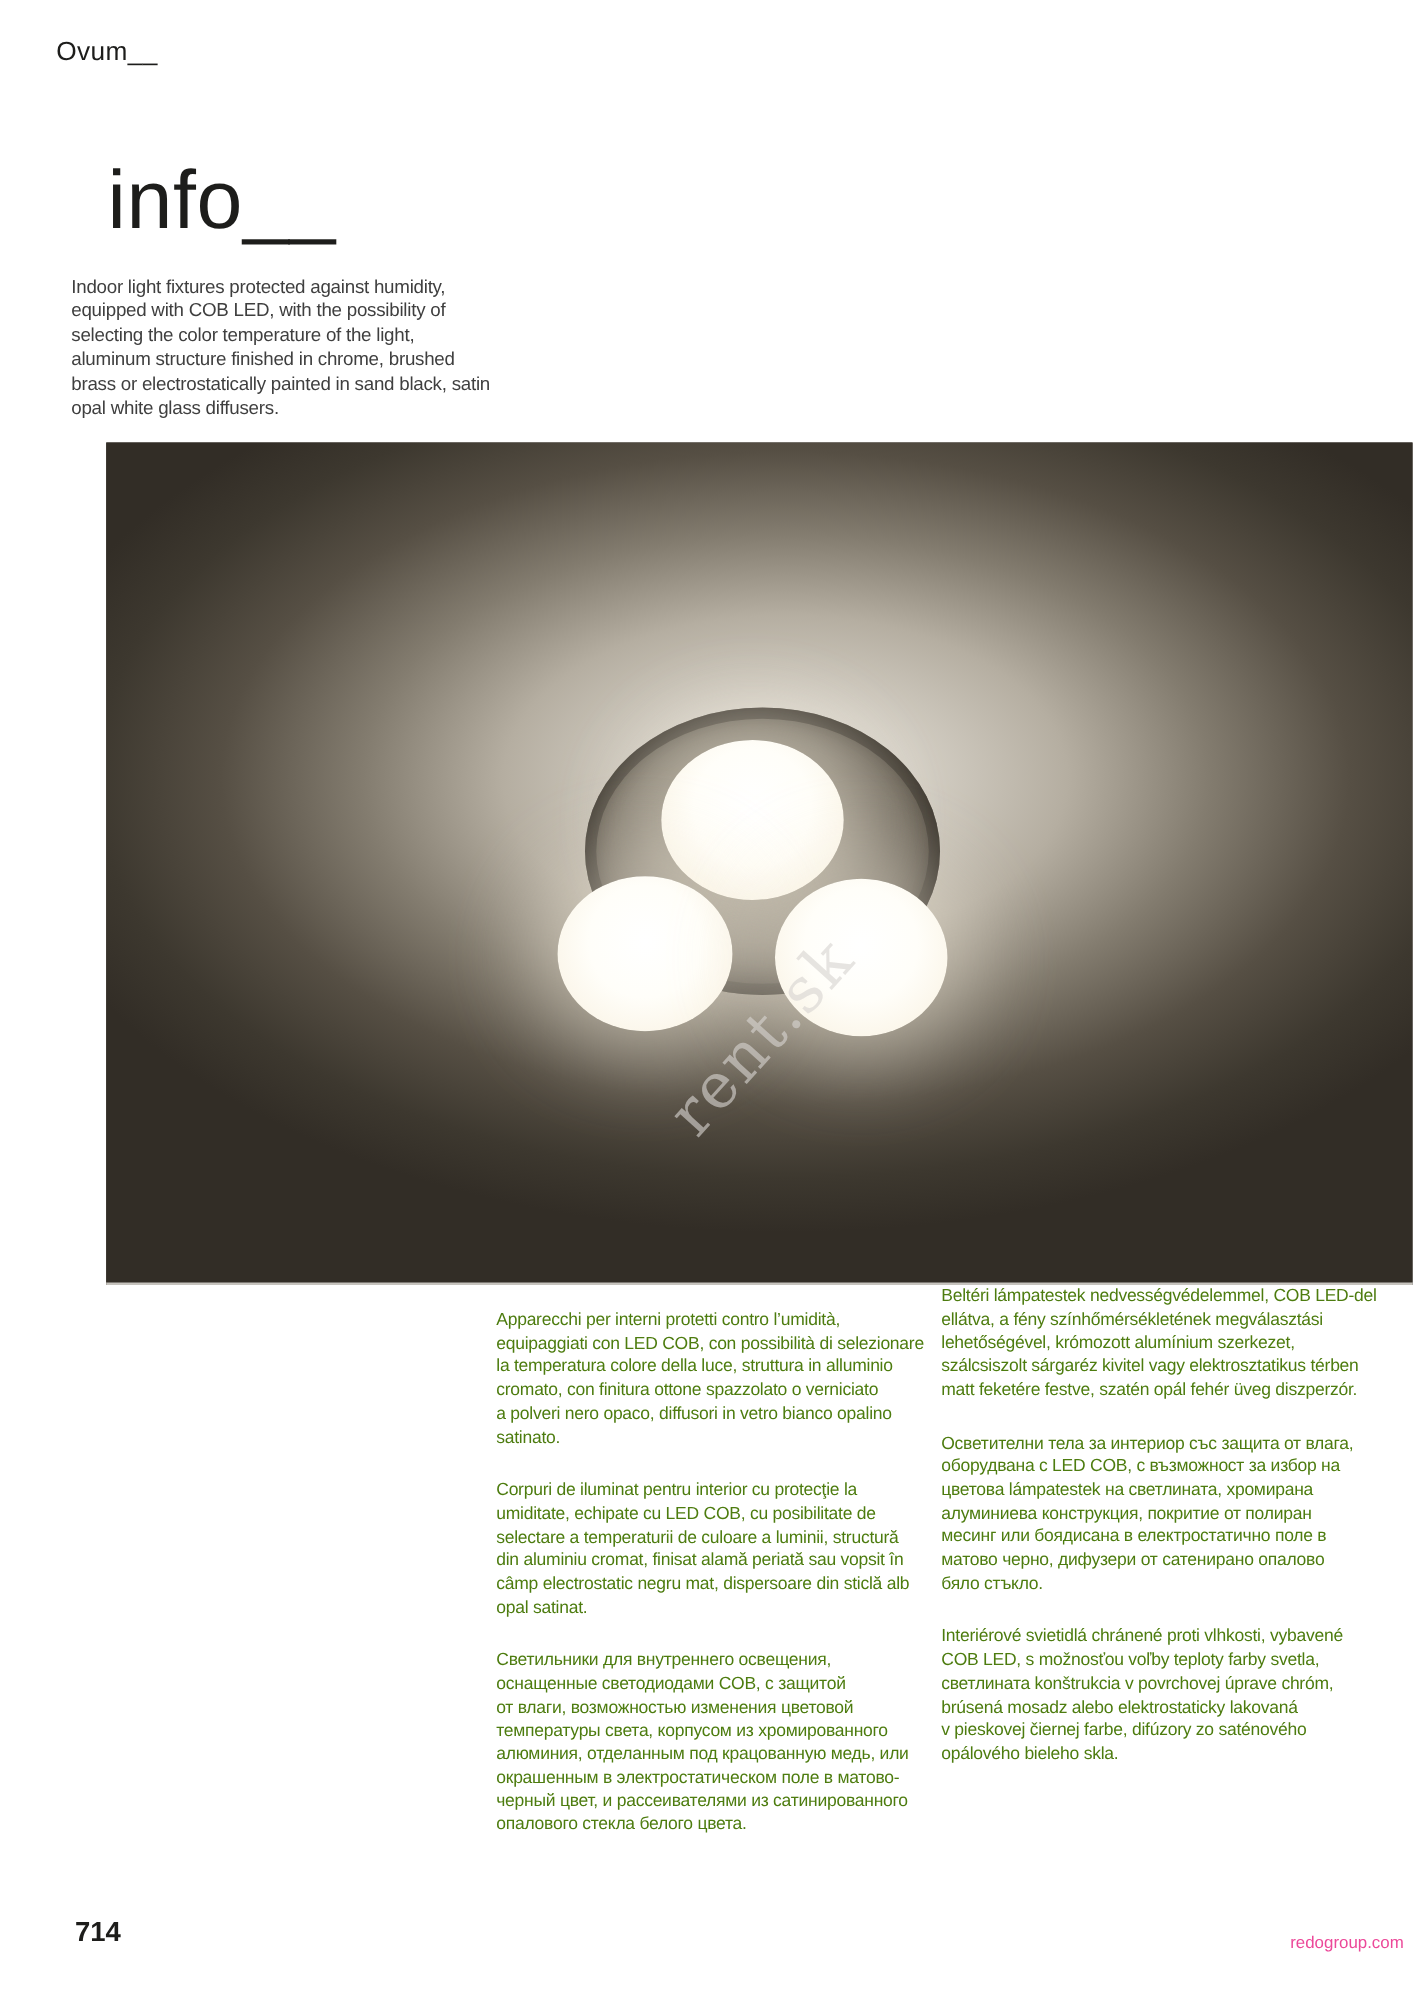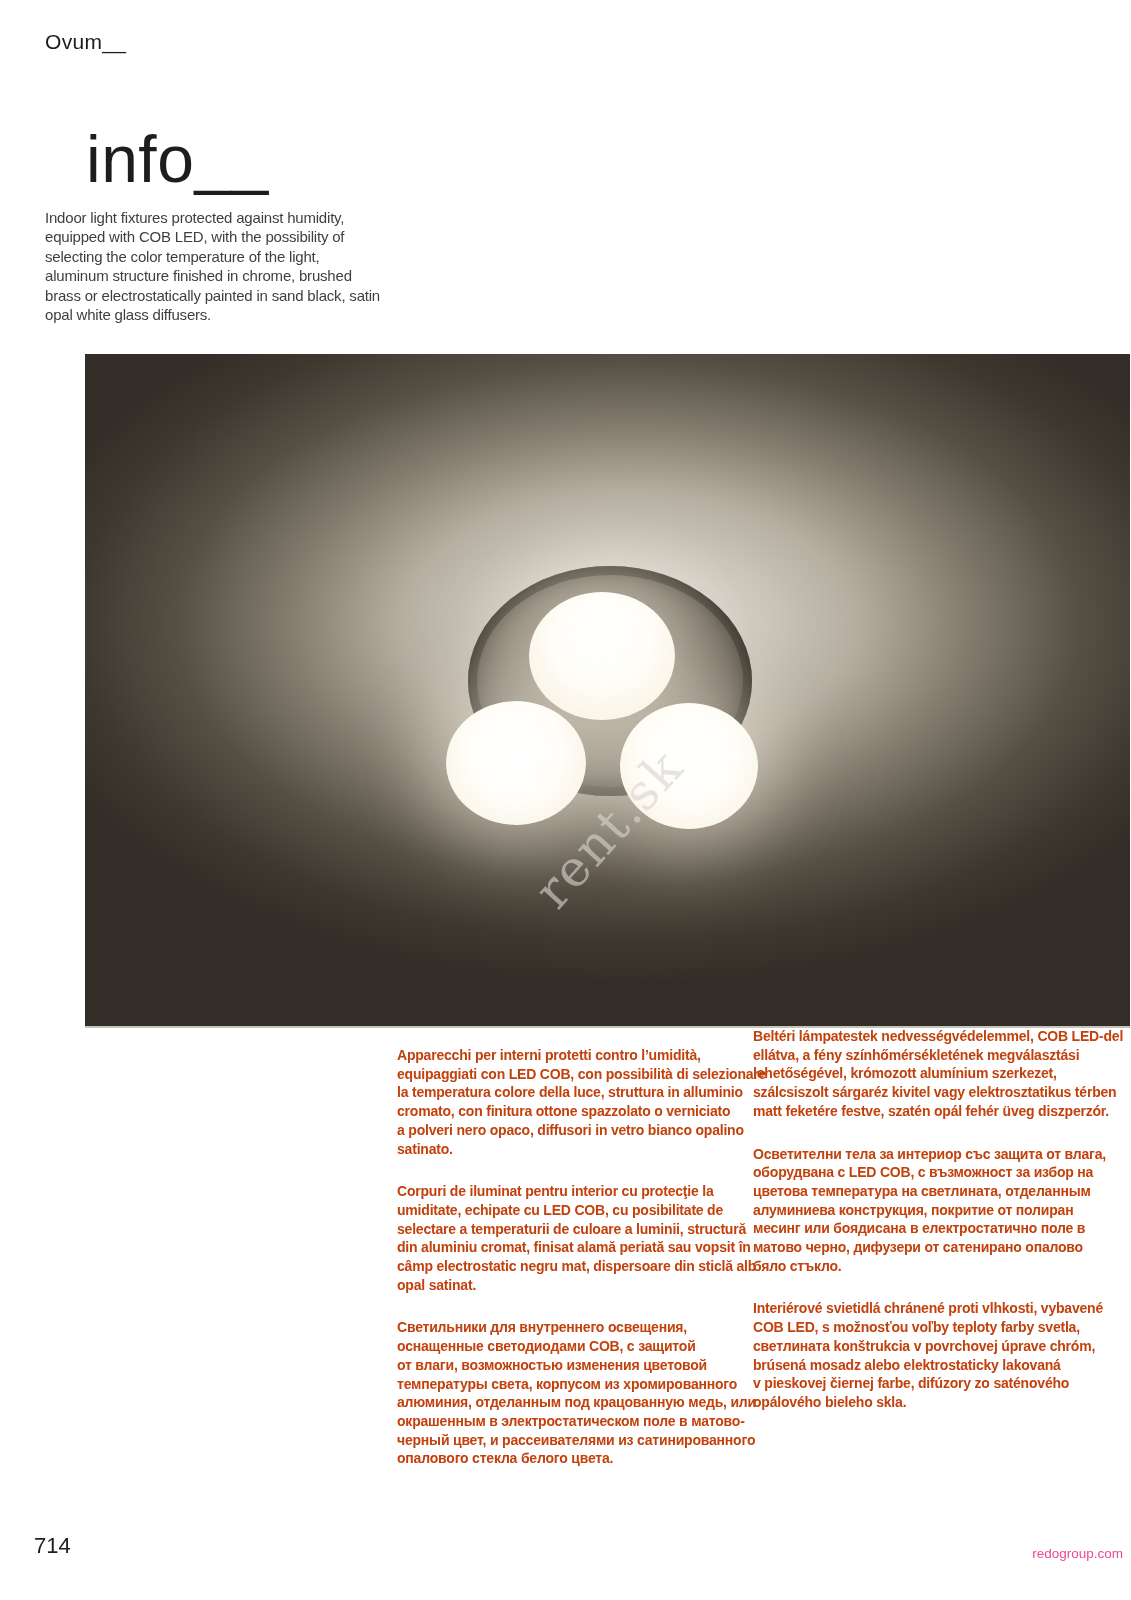--- a/index.html
+++ b/index.html
@@ -35,21 +35,21 @@
   .intro {
     position: absolute;
     left: 45px;
     top: 208px;
     width: 360px;
     font-size: 15px;
     line-height: 19.4px;
     letter-spacing: -0.2px;
     color: #3f3f3f;
     white-space: pre;
-    margin: 0;
+    margin: 12px;
   }
   
   .photo {
     position: absolute;
     left: 45px;
     top: 338px;
     width: 1045px;
     height: 672px;
     overflow: hidden;
     border-bottom: 2px solid #c6c3bd;
@@ -112,31 +112,30 @@
   }
   
   .col { position: absolute; }
   .col-left  { left: 397px; top: 1046px; width: 345px; }
   .col-right { left: 753px; top: 1027px; width: 345px; }
   .col p {
     margin: 0 0 24px 0;
     font-size: 14px;
     line-height: 18.7px;
     letter-spacing: -0.2px;
-    color: #c2410c;
+    color: #4d7c0f;
     white-space: pre;
-    font-weight: bold;
   }
   
   .page-number {
     position: absolute;
-    left: 34px;
+    left: 60px;
     top: 1533px;
     font-size: 22px;
-    font-weight: 400;
+    font-weight: 700;
     color: #1d1d1b;
   }
   .website {
     position: absolute;
     right: 44px;
     top: 1546px;
     font-size: 13.5px;
     color: #ec4899;
   }
 </style>
@@ -189,21 +188,21 @@
 опалового стекла белого цвета.</p>
     </div>
     <div class="col col-right">
       <p>Beltéri lámpatestek nedvességvédelemmel, COB LED-del
 ellátva, a fény színhőmérsékletének megválasztási
 lehetőségével, krómozott alumínium szerkezet,
 szálcsiszolt sárgaréz kivitel vagy elektrosztatikus térben
 matt feketére festve, szatén opál fehér üveg diszperzór.</p>
       <p>Осветителни тела за интериор със защита от влага,
 оборудвана с LED COB, с възможност за избор на
-цветова температура на светлината, отделанным
+цветова lámpatestek на светлината, хромирана
 алуминиева конструкция, покритие от полиран
 месинг или боядисана в електростатично поле в
 матово черно, дифузери от сатенирано опалово
 бяло стъкло.</p>
       <p>Interiérové svietidlá chránené proti vlhkosti, vybavené
 COB LED, s možnosťou voľby teploty farby svetla,
 светлината konštrukcia v povrchovej úprave chróm,
 brúsená mosadz alebo elektrostaticky lakovaná
 v pieskovej čiernej farbe, difúzory zo saténového
 opálového bieleho skla.</p>

